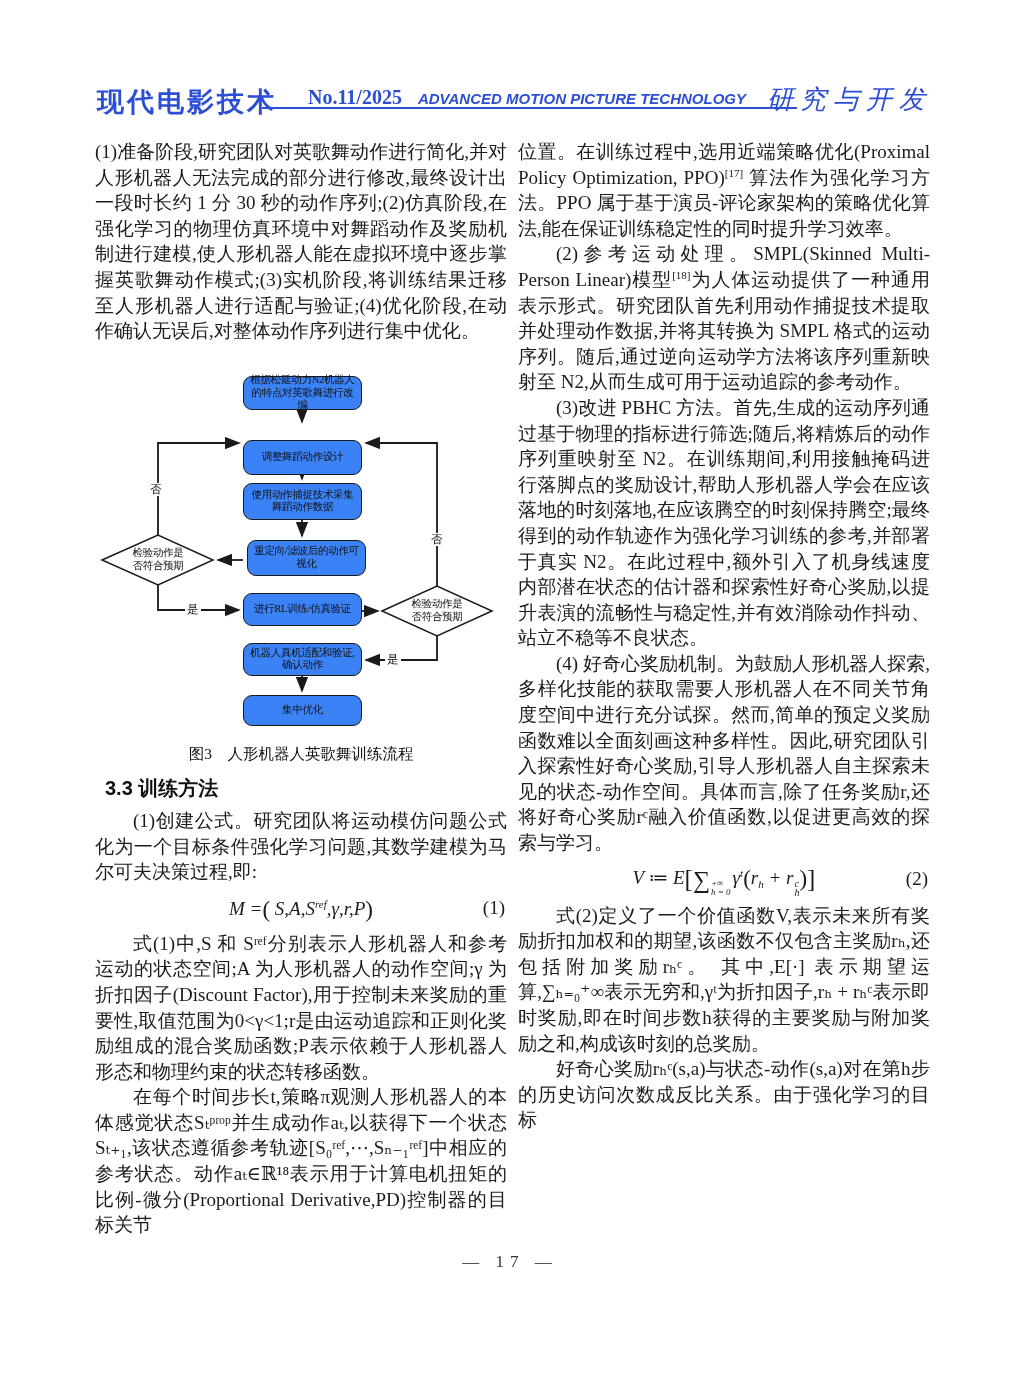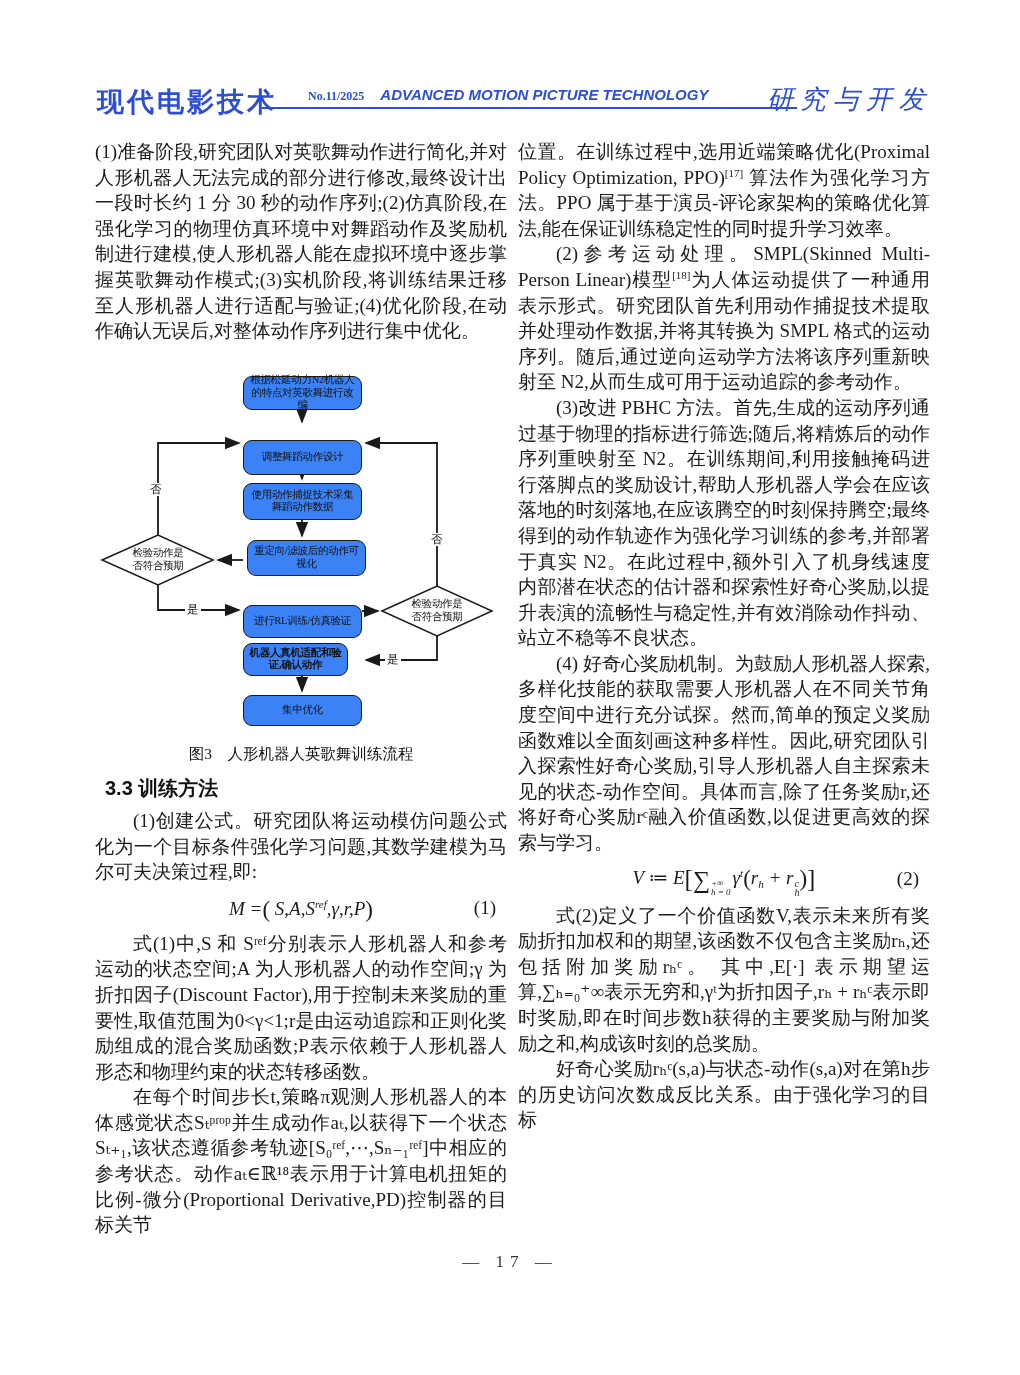--- a/index.html
+++ b/index.html
@@ -14,21 +14,21 @@
     font-family:"Liberation Sans","DejaVu Sans",sans-serif;
     font-size:27px;font-weight:900;letter-spacing:3px;color:#2b4ed4;
   }
   .hdr-rule{
     position:absolute;left:262px;top:107px;width:535px;height:0;
     border-top:2px solid #2b4ed4;
   }
   .hdr-mid{
     position:absolute;left:308px;top:86px;display:flex;gap:16px;align-items:baseline;color:#2b4ed4;
   }
-  .hdr-issue{font-family:"Liberation Serif","DejaVu Serif",serif;font-size:12px;font-weight:bold;}
+  .hdr-issue{font-family:"Liberation Serif","DejaVu Serif",serif;font-size:20px;font-weight:bold;}
   .hdr-journal-en{
     font-family:"Liberation Sans","DejaVu Sans",sans-serif;
     font-size:15px;font-weight:bold;font-style:italic;letter-spacing:0px;
   }
   .hdr-section{
     position:absolute;right:88px;top:82px;color:#2b4ed4;
     font-family:"DejaVu Serif","Liberation Serif",serif;font-style:italic;
     font-size:26px;letter-spacing:7px;
   }
   
@@ -57,21 +57,21 @@
   .fig-caption{margin-top:13px;text-align:center;font-size:15.5px;color:#111;}
   
   .h33{
     margin:10px 0 6px 0;padding-left:10px;
     font-family:Liberation Sans, sans-serif;
     font-size:20px;font-weight:bold;color:#111;text-indent:0;
   }
   
   .formula{
     position:relative;display:flex;align-items:center;justify-content:center;
-    font-style:italic;font-size:19px;margin:5px 9px;min-height:36px;
+    font-style:italic;font-size:19px;margin:5px 0;min-height:36px;
   }
   .formula .fnum{
     position:absolute;right:2px;top:50%;transform:translateY(-50%);
     font-style:normal;font-size:19px;
   }
   .formula sup{font-size:11px;}
   .f-paren{font-size:23px;font-style:normal;vertical-align:-2px;}
   .f-brack{font-size:25px;font-style:normal;vertical-align:-3px;}
   .sum{font-size:24px;font-style:normal;vertical-align:-4px;}
   .sum-limits{display:inline-flex;flex-direction:column;font-size:9px;line-height:9px;
@@ -120,22 +120,22 @@
         <path d="M207,305 L207,320" marker-end="url(#ah)"></path>
         <polygon points="7,189 63,164 118,189 63,214" fill="#ffffff" stroke-width="1.5"></polygon>
         <polygon points="287,240 342,215 397,240 342,265" fill="#ffffff" stroke-width="1.5"></polygon>
       </g>
     </svg>
 
     <div class="fc-box" style="left:148px;top:5px;width:119px;height:34px;">根据松延动力N2机器人的特点对英歌舞进行改编</div>
     <div class="fc-box" style="left:148px;top:69px;width:119px;height:35px;">调整舞蹈动作设计</div>
     <div class="fc-box" style="left:148px;top:112px;width:119px;height:37px;">使用动作捕捉技术采集舞蹈动作数据</div>
     <div class="fc-box" style="left:152px;top:169px;width:119px;height:36px;">重定向/滤波后的动作可视化</div>
-    <div class="fc-box" style="left:148px;top:234px;width:119px;height:33px;">进行RL训练/仿真验证</div>
-    <div class="fc-box" style="left:148px;top:272px;width:105px;height:33px;font-weight:bold;">机器人真机适配和验证,确认动作</div>
+    <div class="fc-box" style="left:148px;top:222px;width:119px;height:33px;">进行RL训练/仿真验证</div>
+    <div class="fc-box" style="left:148px;top:272px;width:119px;height:33px;">机器人真机适配和验证,确认动作</div>
     <div class="fc-box" style="left:148px;top:324px;width:119px;height:31px;">集中优化</div>
 
     <div class="fc-dtext" style="left:35px;top:170px;width:56px;height:38px;">检验动作是否符合预期</div>
     <div class="fc-dtext" style="left:314px;top:221px;width:56px;height:38px;">检验动作是否符合预期</div>
 
     <div class="fc-label" style="left:53px;top:112px;">否</div>
     <div class="fc-label" style="left:334px;top:162px;">否</div>
     <div class="fc-label" style="left:90px;top:232px;">是</div>
     <div class="fc-label" style="left:290px;top:282px;">是</div>
   </div>

